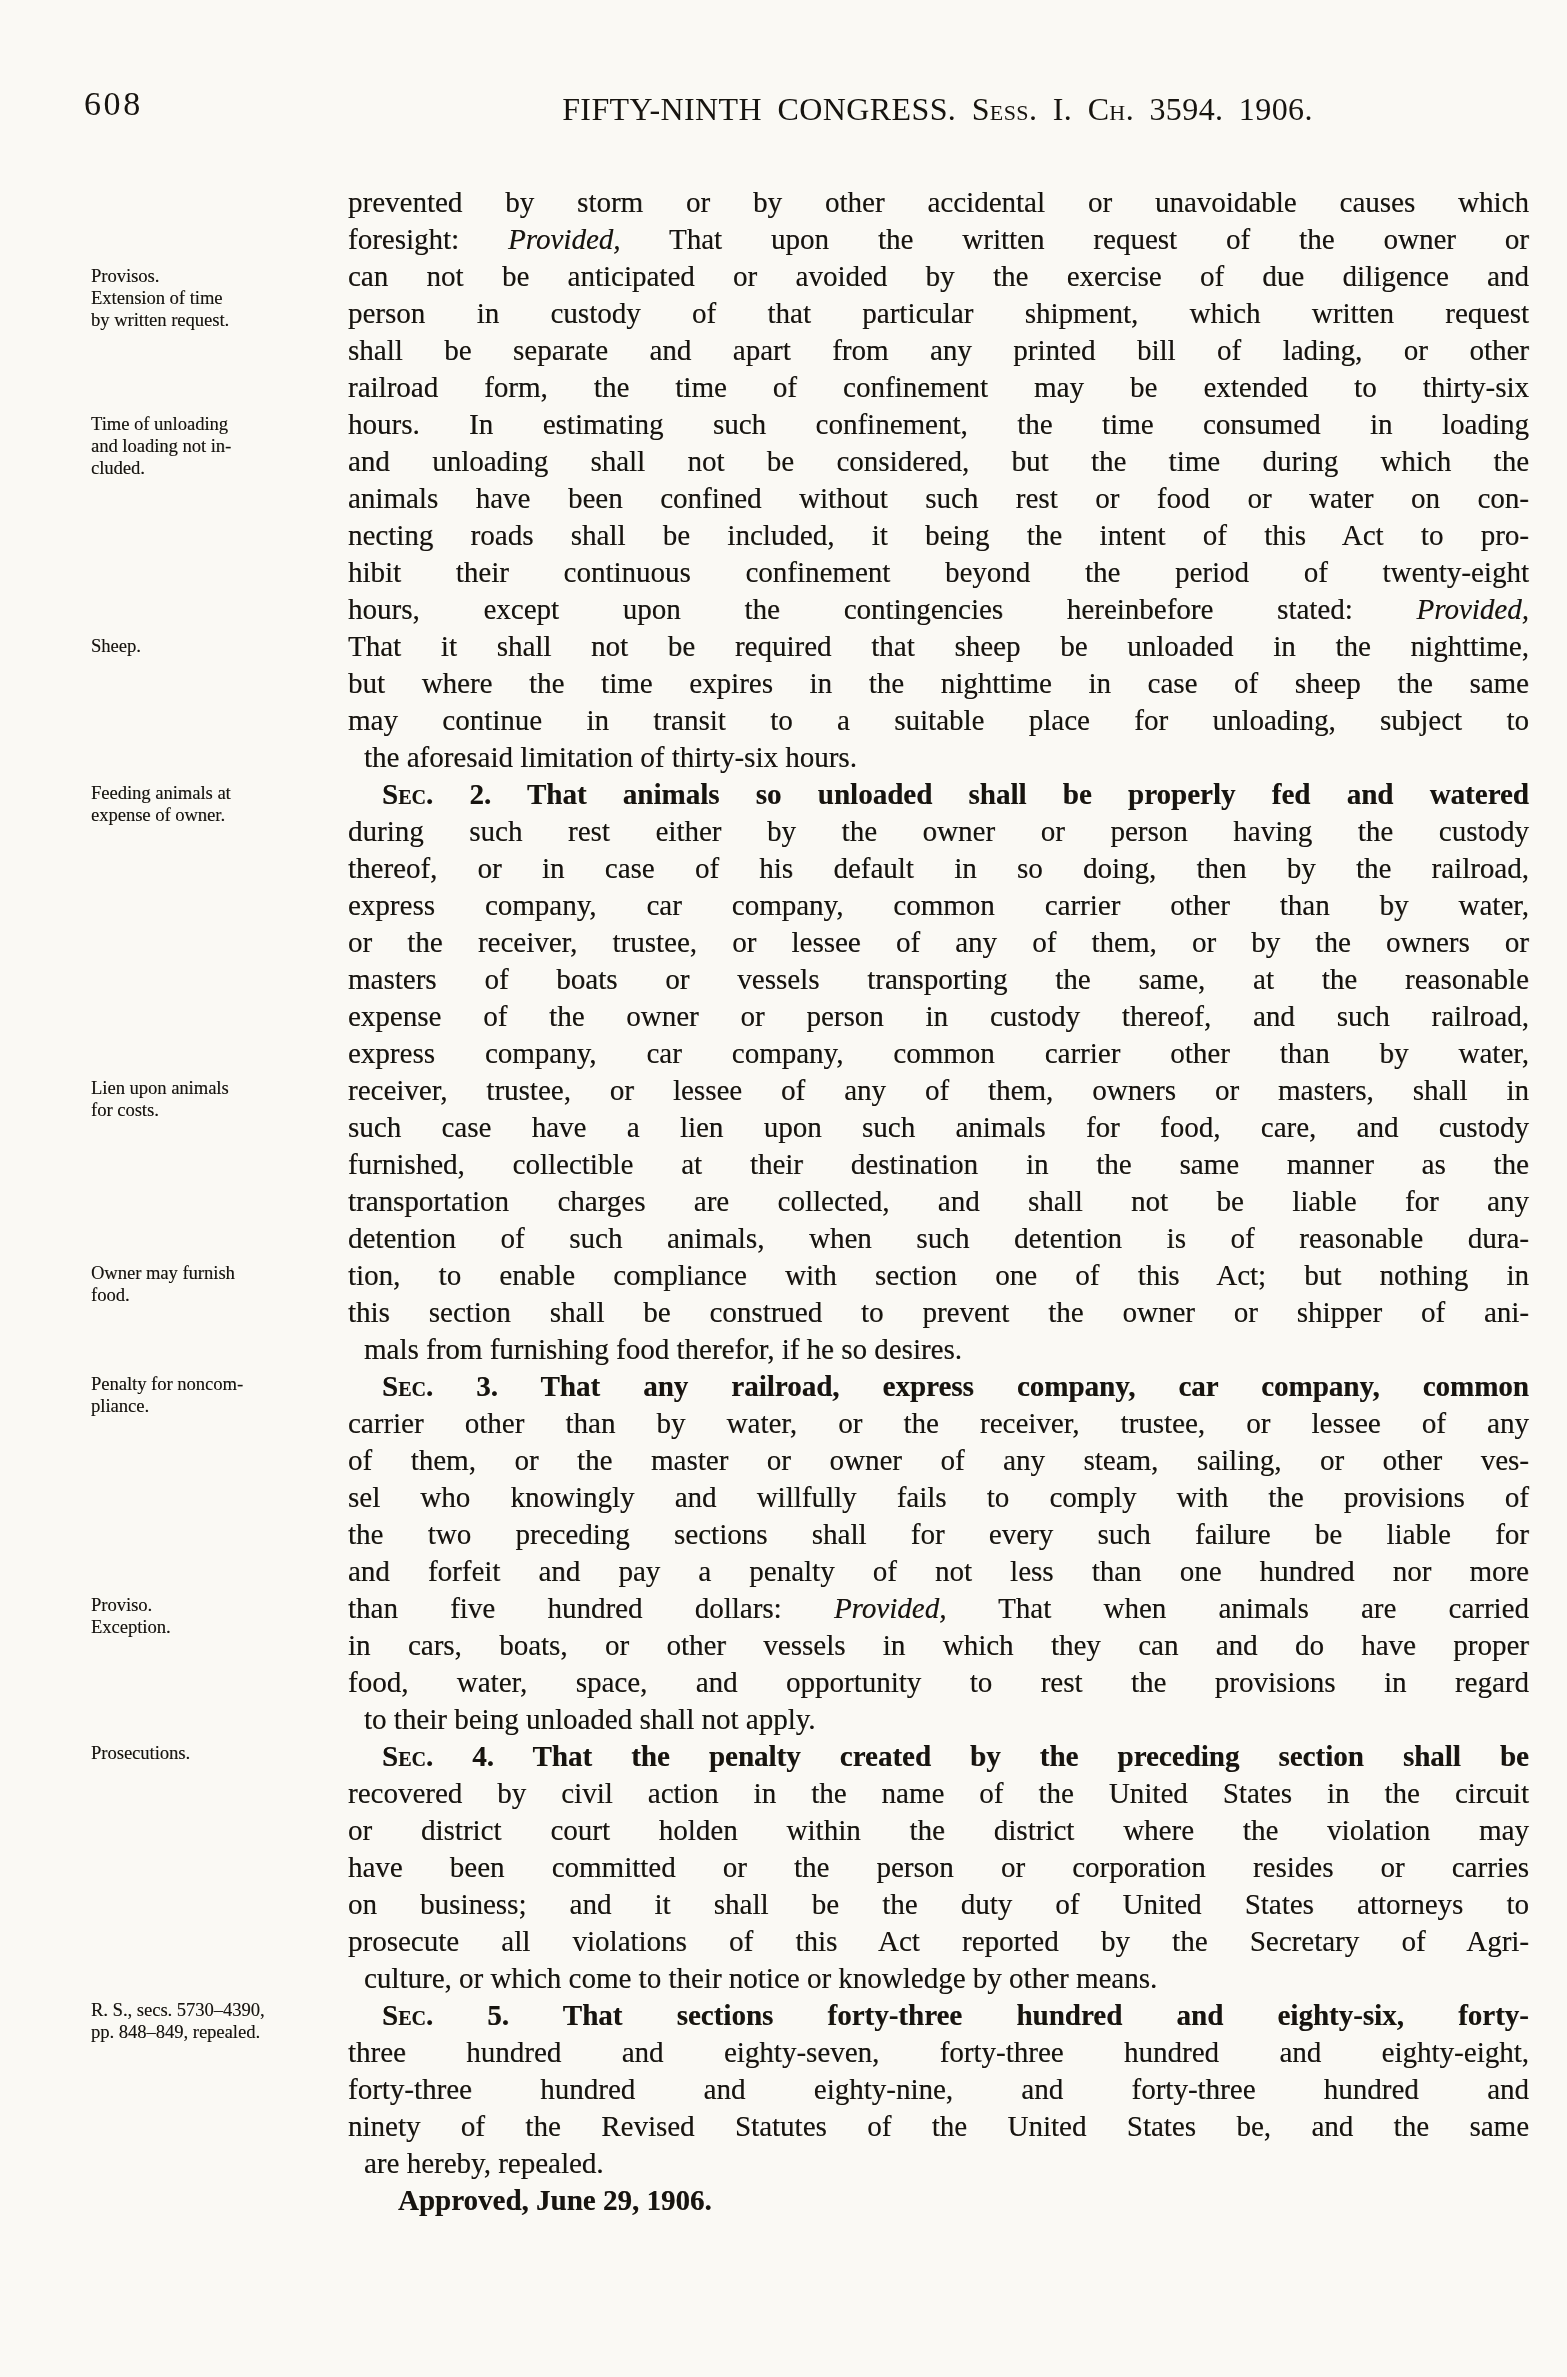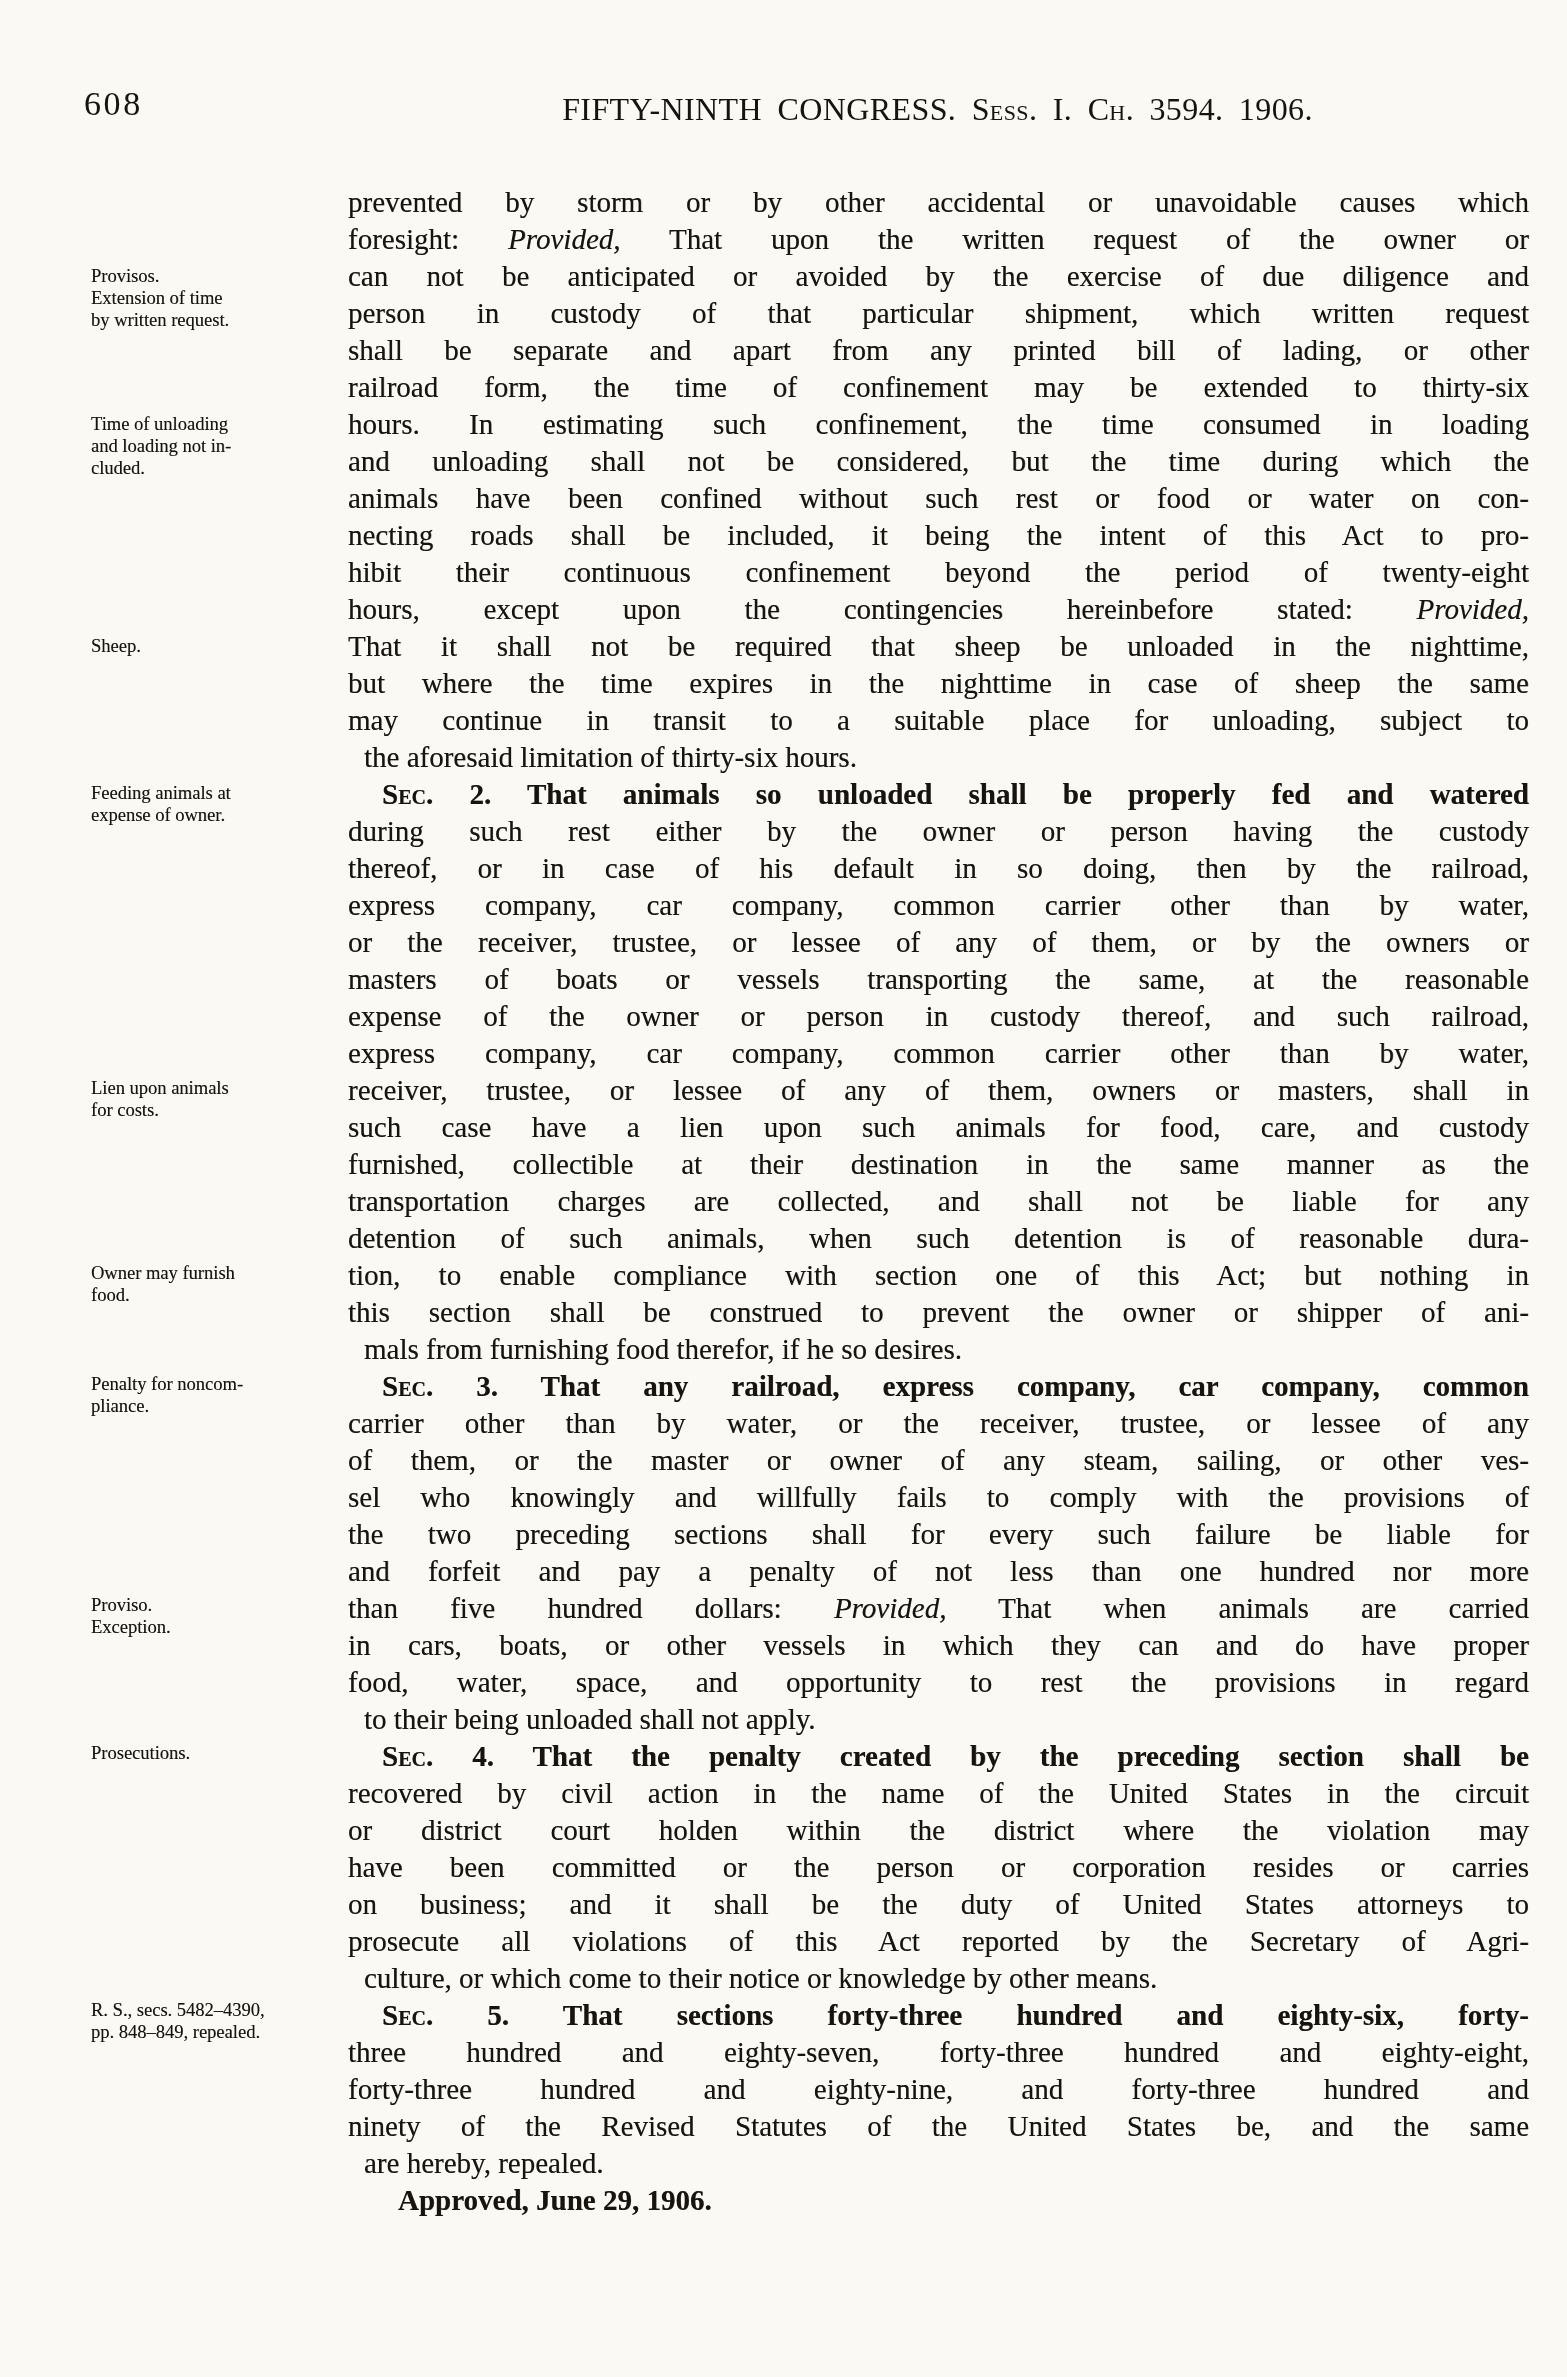--- a/index.html
+++ b/index.html
@@ -104,21 +104,21 @@
       <div>pliance.</div>
     </div>
     <div class="note" style="top:1594px">
       <div>Proviso.</div>
       <div>Exception.</div>
     </div>
     <div class="note" style="top:1742px">
       <div>Prosecutions.</div>
     </div>
     <div class="note" style="top:1999px">
-      <div>R. S., secs. 5482–4390,</div>
+      <div>R. S., secs. 5730–4390,</div>
       <div>pp. 848–849, repealed.</div>
     </div>
   </div>
 
   <main class="body-text">
       <div>
         <div class="line"><span>prevented by storm or by other accidental or unavoidable causes which</span></div>
         <div class="line"><span>foresight: </span><span class="it">Provided,</span><span> That upon the written request of the owner or</span></div>
         <div class="line"><span>can not be anticipated or avoided by the exercise of due diligence and</span></div>
         <div class="line"><span>person in custody of that particular shipment, which written request</span></div>

